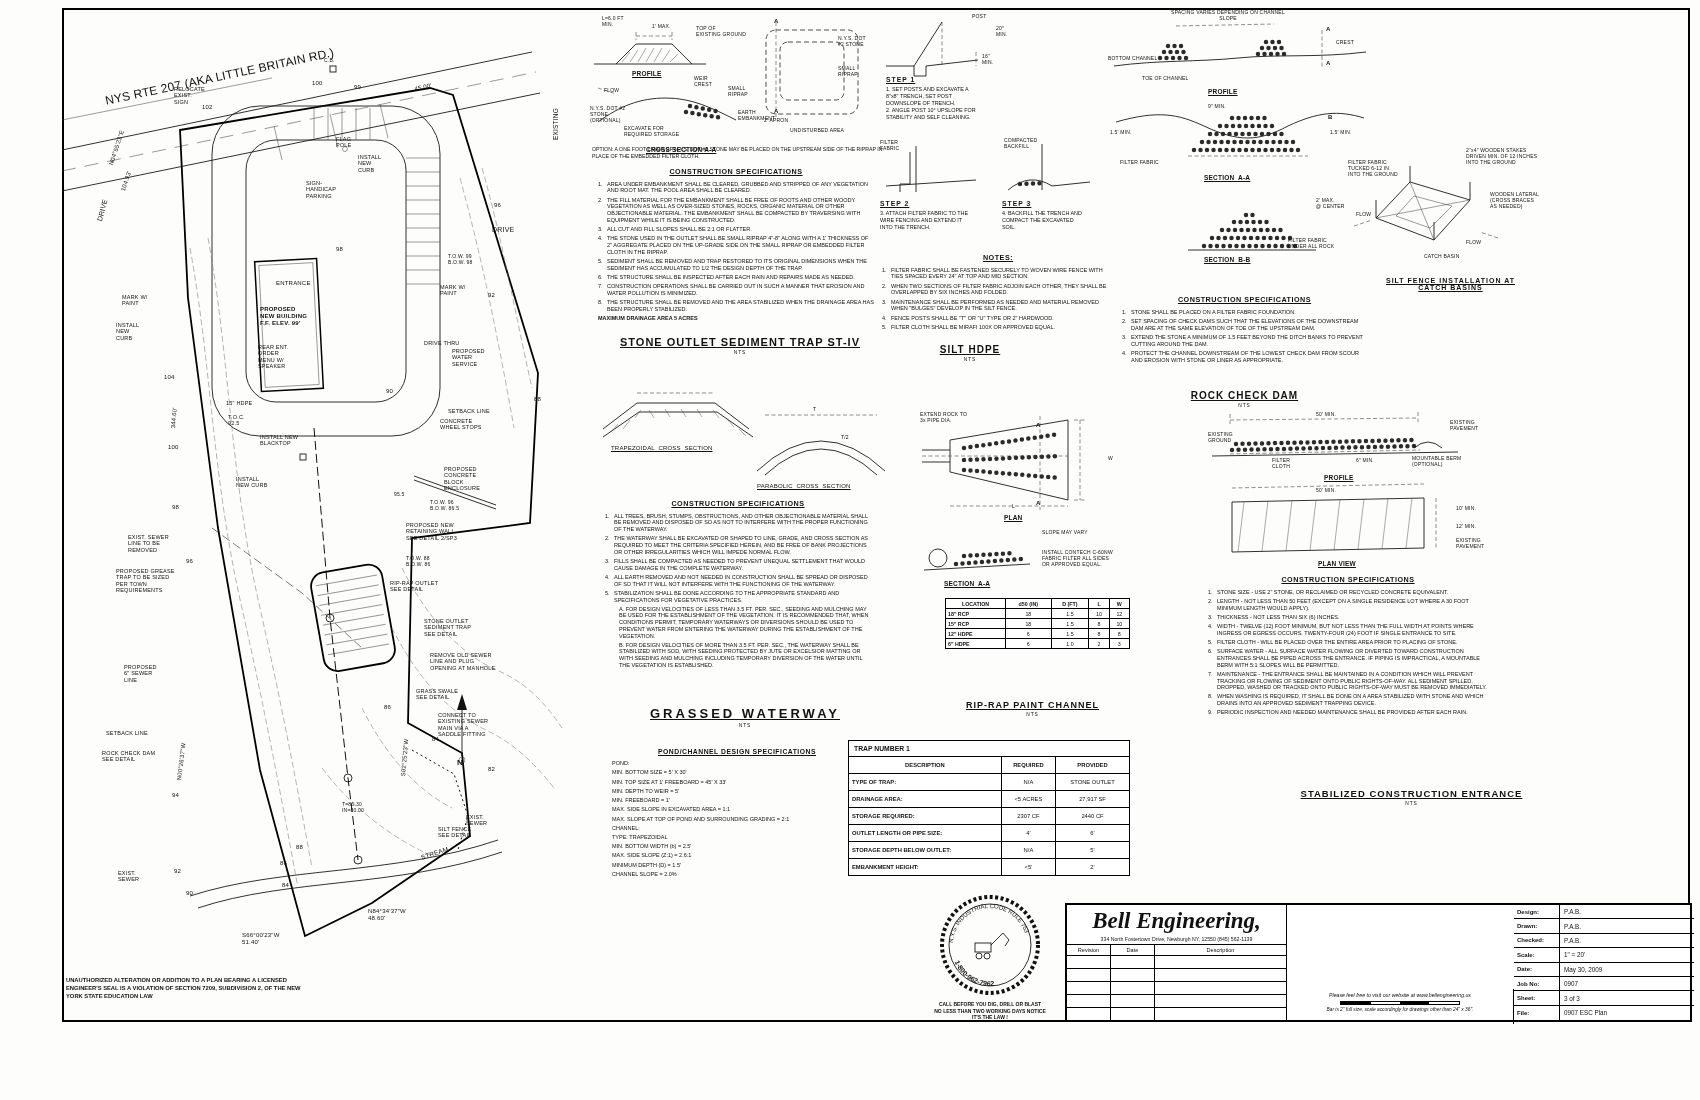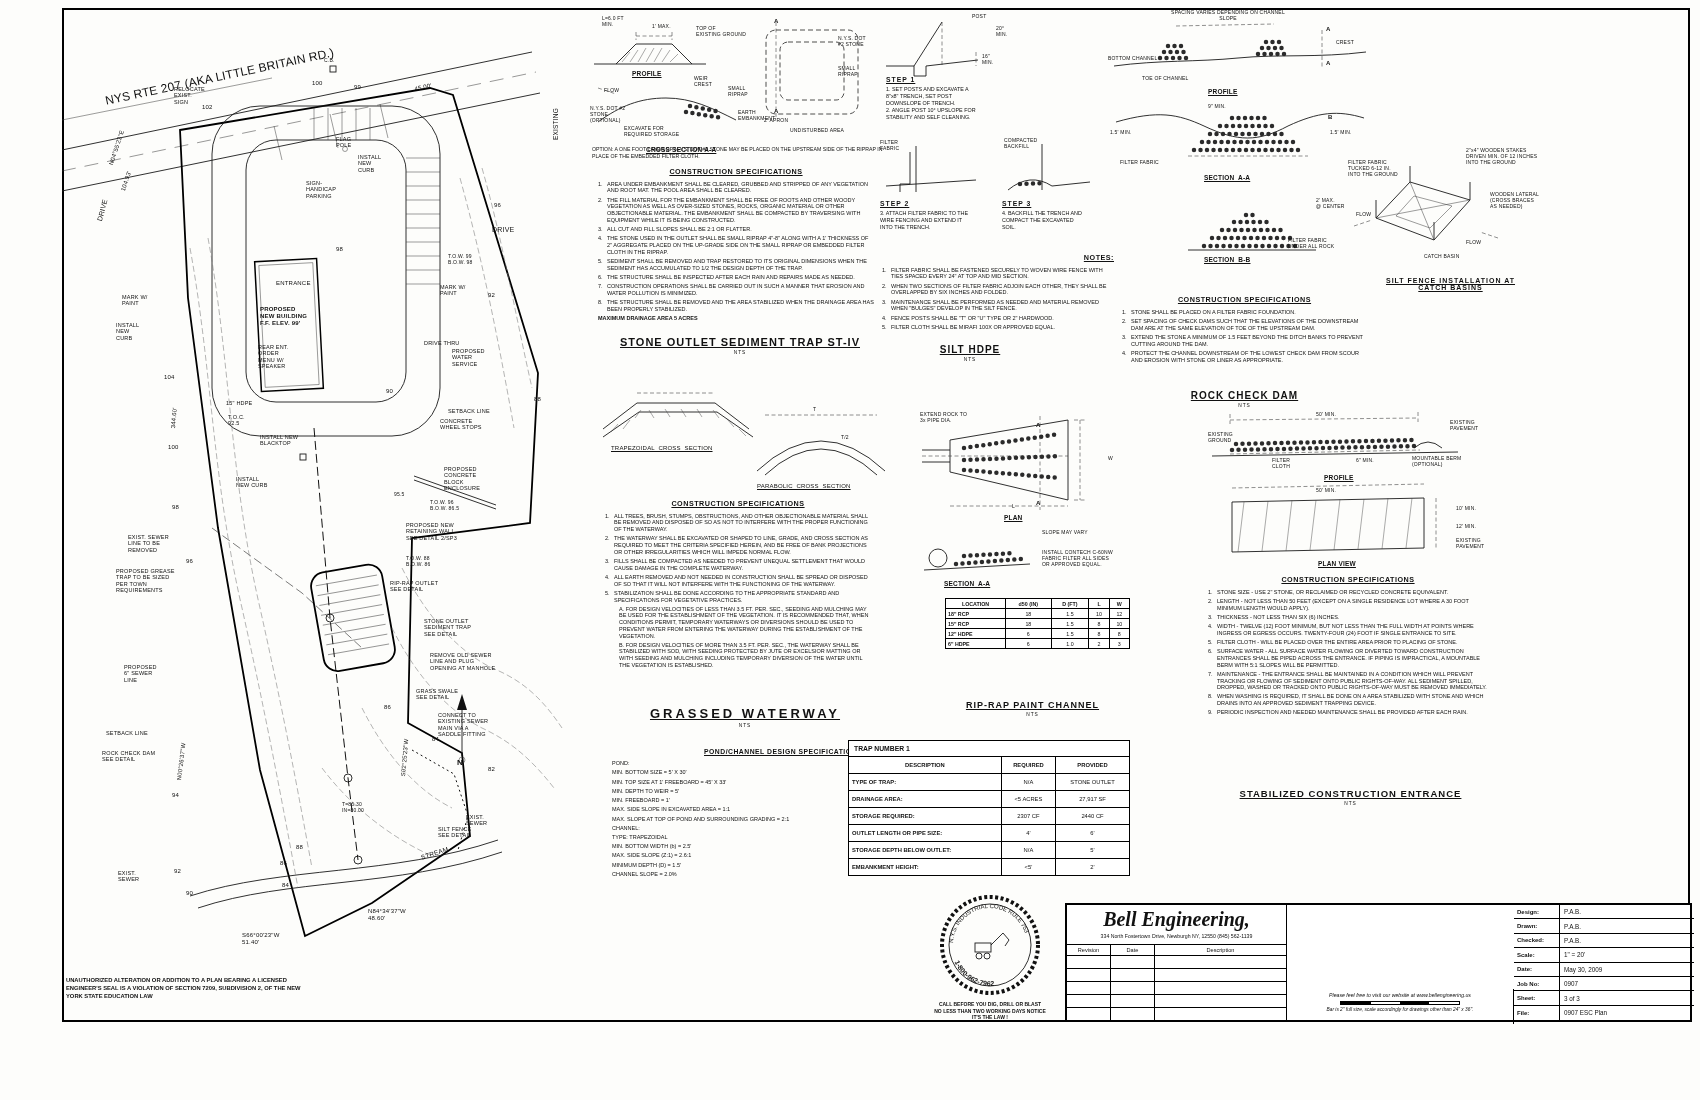--- a/index.html
+++ b/index.html
@@ -21,21 +21,21 @@
   .rock{stroke:#2b2b2b;fill:none;stroke-width:4.5;stroke-dasharray:0 6.5;stroke-linecap:round}
   .bnd{stroke:#000;fill:none;stroke-width:1.8}
   .bld{stroke:#000;fill:none;stroke-width:1.5}
   .ctr{stroke:#777;fill:none;stroke-width:.55;stroke-dasharray:6 3}
   .sew{stroke:#111;fill:none;stroke-width:1;stroke-dasharray:9 4}
   .sf{stroke:#111;fill:none;stroke-width:1;stroke-dasharray:2 3}
   .cl{stroke:#333;fill:none;stroke-width:.5;stroke-dasharray:14 9}
   
   .spec{font-size:5.5px;line-height:1.22}
   .spec-h{font-weight:700;text-decoration:underline;text-align:center;font-size:7.2px;letter-spacing:.5px;margin-bottom:4px}
-  .spec-h.left{text-align:right}
+  .spec-h.left{text-align:center}
   .li{margin-bottom:2.5px;display:flex}
   .li .li-n{width:9px;flex:none}
   .li .li-t{flex:1}
   .indent{padding-left:14px;margin-bottom:2.5px}
   .footnote{margin-top:3px;font-weight:700}
   .optnote{font-size:5.2px;line-height:1.25}
   
   .dtitle{position:absolute;text-align:center;font-weight:700}
   .dtitle .t{text-decoration:underline;letter-spacing:1px;display:inline-block}
   .dtitle .nts{font-size:4.8px;font-weight:400;margin-top:2px;letter-spacing:1px}
@@ -47,21 +47,21 @@
   .tbl .c0{text-align:left;font-weight:700}
   .trap td,.trap th{padding:5px 3px;font-size:5.8px}
   .rr td,.rr th{padding:1.5px 2px;font-size:5.3px}
   
   .stepblock{position:absolute}
   .step-h{font-weight:700;text-decoration:underline;font-size:6.8px;margin-bottom:3px;letter-spacing:1px}
   .step-t{font-size:5.4px;line-height:1.3}
   
   .titleblock{position:absolute;left:1065px;top:903px;width:627px;height:119px;border:2px solid #000;background:#fff}
   .tb-firm{position:absolute;left:0;top:0;width:220px;height:40px;border-right:1.5px solid #000;border-bottom:1.5px solid #000;text-align:center;padding-top:3px}
-  .firm-name{font-family:"Liberation Serif","DejaVu Serif",serif;font-style:italic;font-weight:700;font-size:20px}
+  .firm-name{font-family:"Liberation Serif","DejaVu Serif",serif;font-style:italic;font-weight:700;font-size:23px}
   .firm-addr{font-size:5.2px;margin-top:2px}
   .tb-rev{position:absolute;left:0;top:40px;width:220px;height:76px;border-right:1.5px solid #000}
   .rev-head{display:flex;border-bottom:1px solid #000;font-size:5.6px;height:11px;align-items:center}
   .rev-head span{display:block;text-align:center}
   .rev-c1{width:44px;border-right:1px solid #000;height:100%;line-height:10px}
   .rev-c2{width:44px;border-right:1px solid #000;height:100%;line-height:10px}
   .rev-c3{flex:1}
   .rev-row{height:13px;border-bottom:1px solid #000;display:flex}
   .rev-row i{display:block;width:44px;border-right:1px solid #000;height:100%}
   .tb-project{position:absolute;left:220px;top:0;width:227px;height:34px;border-right:1.5px solid #000;border-bottom:1.5px solid #000;text-align:center;padding-top:4px}
@@ -814,21 +814,21 @@
           <span class="li-n">8.</span>
           <span class="li-t">WHEN WASHING IS REQUIRED, IT SHALL BE DONE ON A AREA STABILIZED WITH STONE AND WHICH DRAINS INTO AN APPROVED SEDIMENT TRAPPING DEVICE.</span>
         </div>
         <div class="li num">
           <span class="li-n">9.</span>
           <span class="li-t">PERIODIC INSPECTION AND NEEDED MAINTENANCE SHALL BE PROVIDED AFTER EACH RAIN.</span>
         </div>
       </div>
   </div>
 
-  <div class="dtitle" style="left:1208px;top:788px;width:285px;font-size:9.5px">
+  <div class="dtitle" style="left:1269px;top:788px;width:285px;font-size:9.5px">
     <span class="t">STABILIZED CONSTRUCTION ENTRANCE</span>
     <div class="nts">NTS</div>
   </div>
 
   <div class="panel" style="left:935px;top:893px;width:110px;height:110px">
     <svg width="110" height="110" viewBox="0 0 110 110">
       <circle cx="55" cy="52" r="48" fill="none" stroke="#111" stroke-width="4" stroke-dasharray="3 2.5"></circle>
       <circle cx="55" cy="52" r="41" class="g"></circle>
       <path id="sealtop" d="M18,52 A37,37 0 0 1 92,52" fill="none"></path>
       <text font-size="6" fill="#111"><textPath href="#sealtop" startOffset="2">N.Y.S. INDUSTRIAL CODE RULE 753</textPath></text>

